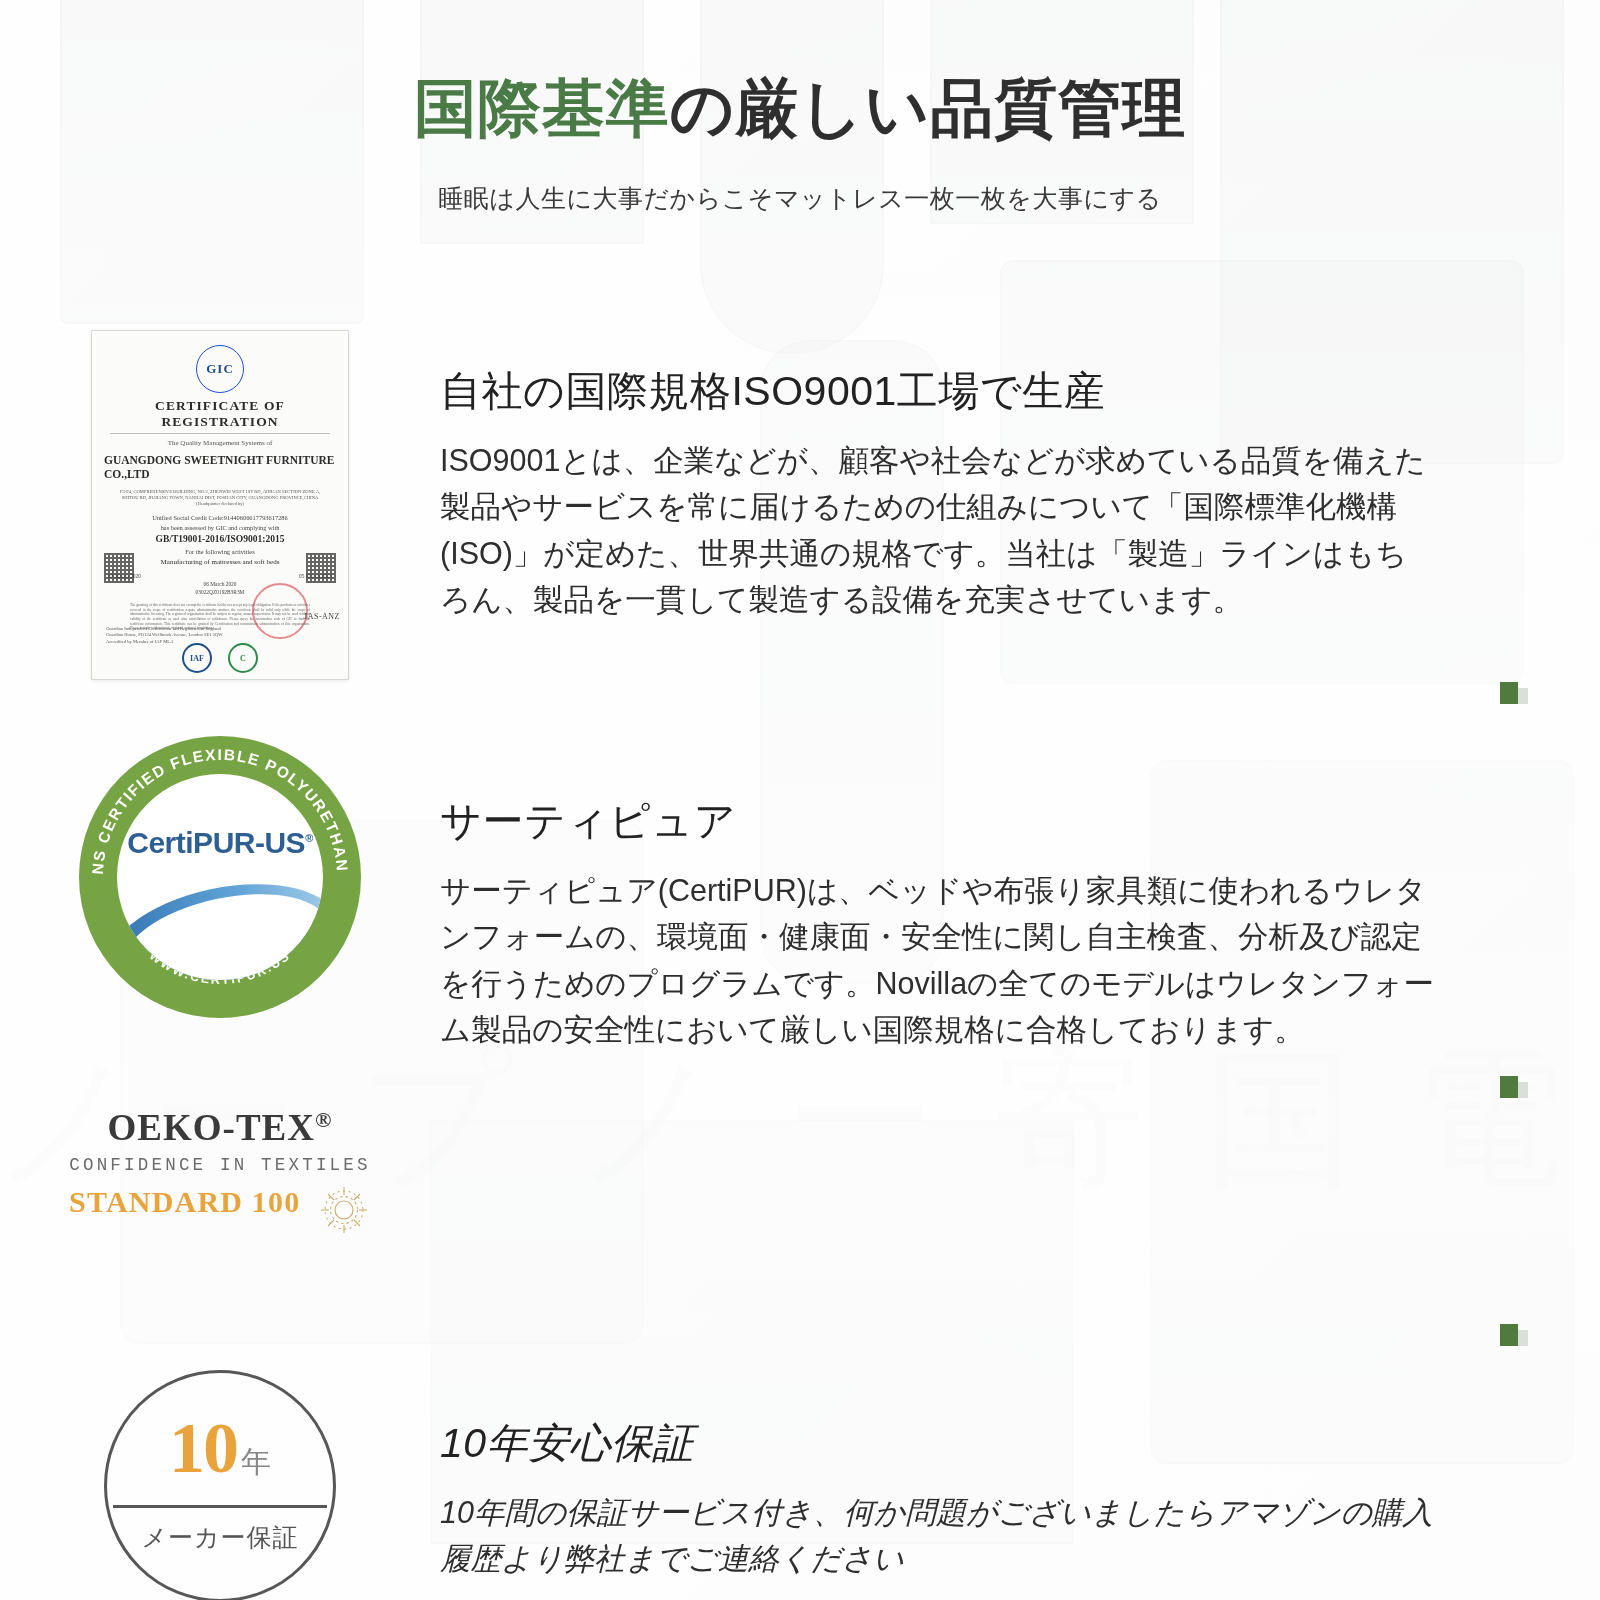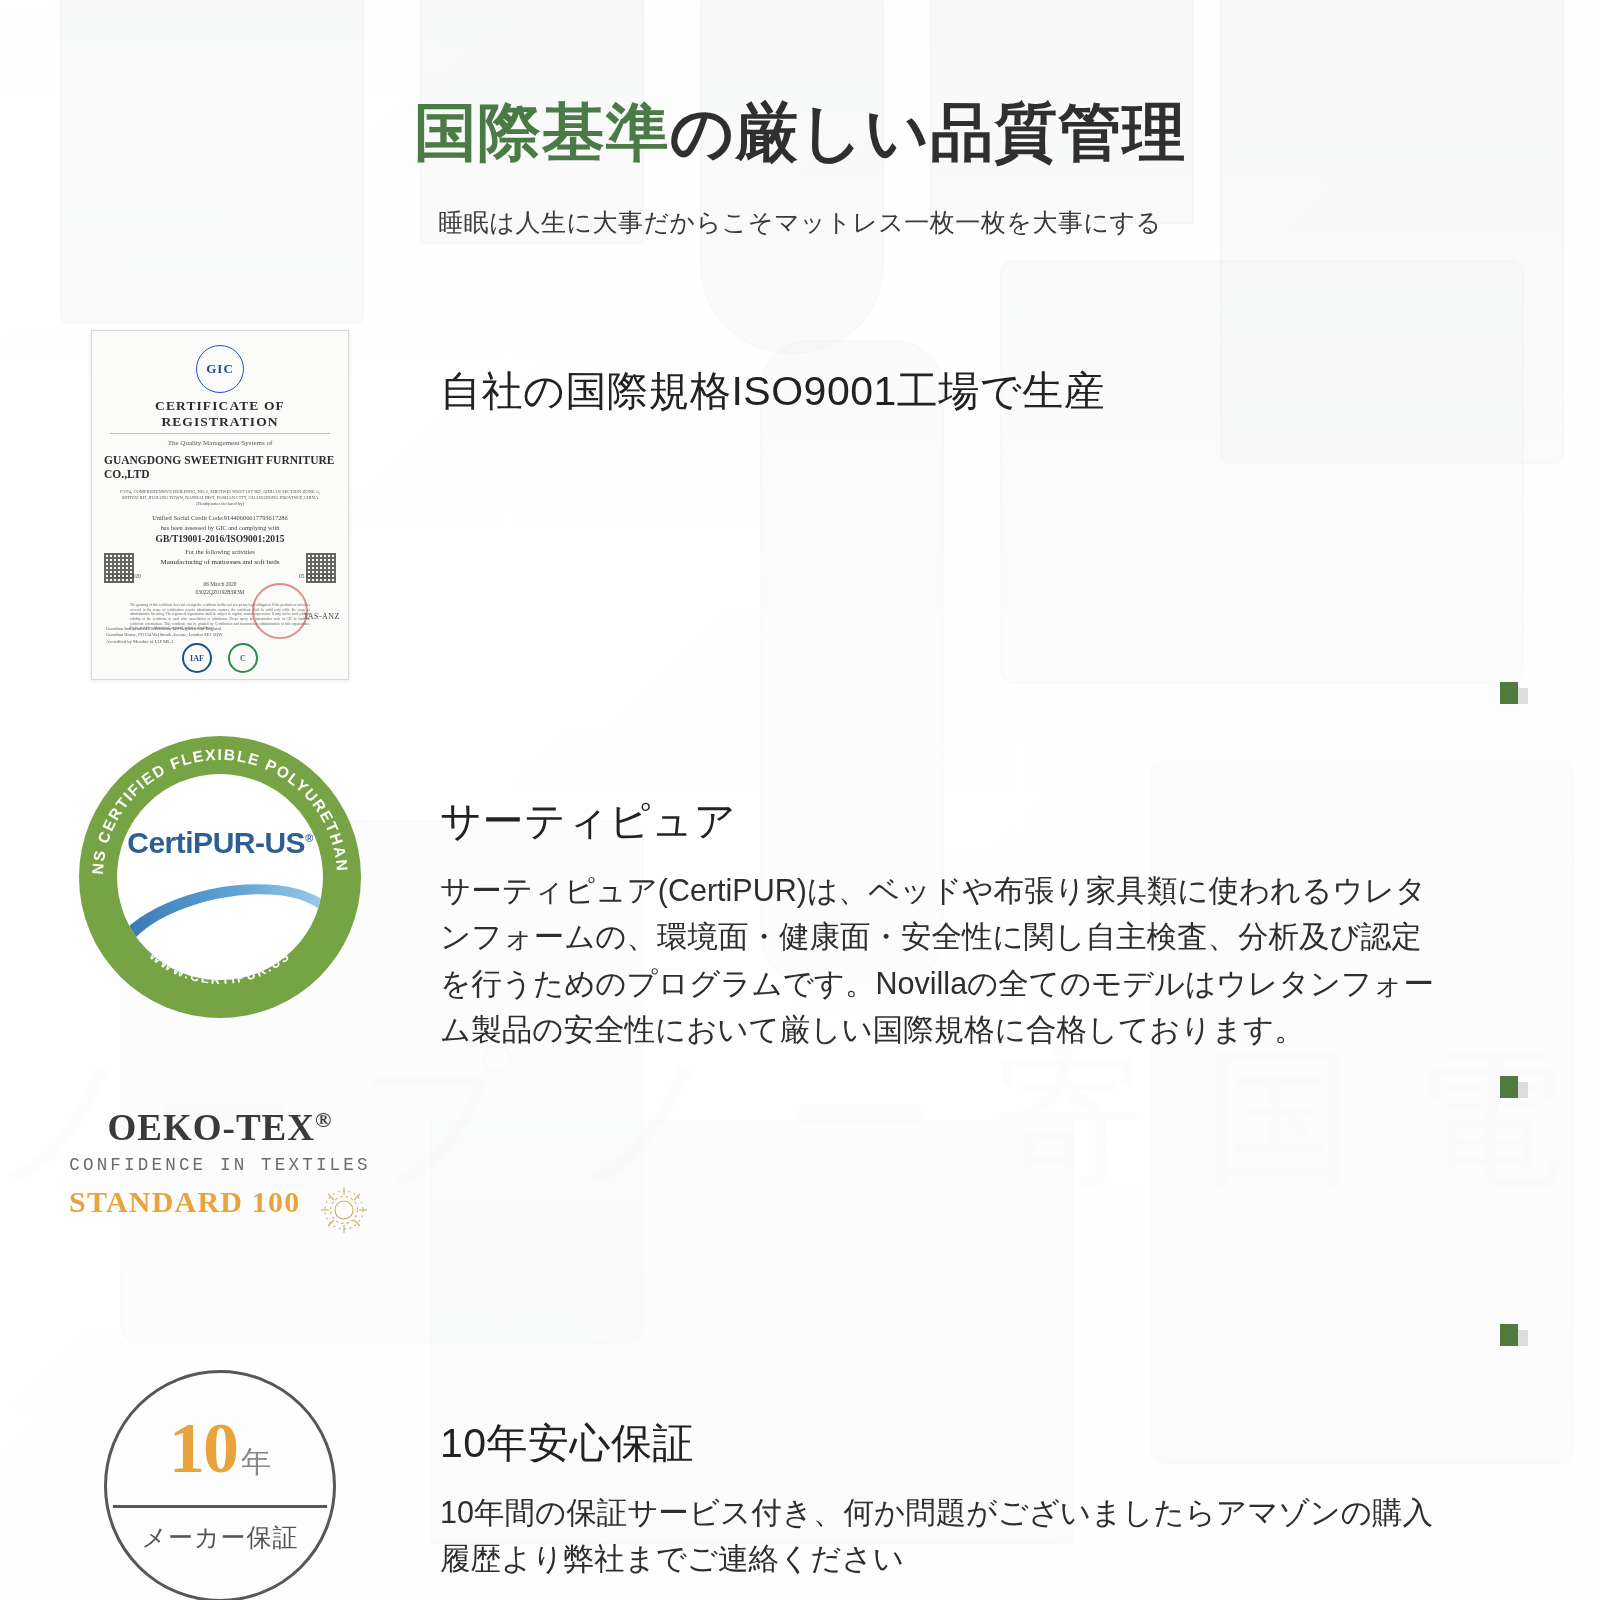--- a/index.html
+++ b/index.html
@@ -49,21 +49,21 @@
     color: rgba(120, 126, 128, 0.13);
     font-family: "DejaVu Sans", sans-serif;
     white-space: nowrap;
   }
 
   
   .header {
     position: absolute;
     top: 0; left: 0; right: 0;
     text-align: center;
-    padding-top: 96px;
+    padding-top: 72px;
   }
   .title {
     font-size: 63px;
     font-weight: 700;
     letter-spacing: 1px;
     color: #2f2f2f;
     line-height: 1.15;
     margin: 0;
   }
   .title .accent { color: #4a7a46; }
@@ -469,20 +469,21 @@
 Accredited by Member of IAF MLA</div>
           <div class="cert-jas">JAS-ANZ</div>
           <div class="cert-logos">
             <span class="lg">IAF</span>
             <span class="lg green">C</span>
           </div>
         </div>
       </div>
       <div class="text-col" style="padding-top: 34px;">
         <h2 class="row-title">自社の国際規格ISO9001工場で生産</h2>
+        <p class="row-body">ISO9001とは、企業などが、顧客や社会などが求めている品質を備えた製品やサービスを常に届けるための仕組みについて「国際標準化機構(ISO)」が定めた、世界共通の規格です。当社は「製造」ラインはもちろん、製品を一貫して製造する設備を充実させています。</p>
       </div>
       <div class="marker" style="top: 352px;">
         <i class="m-dark"></i>
           <i class="m-light"></i>
       </div>
     </div>
 
     <div class="row" style="min-height: 360px; margin-top: 6px;">
       <div class="badge-col">
         <div class="certipur">
@@ -551,20 +552,20 @@
     <div class="row" style="min-height: 250px; margin-top: 14px;">
       <div class="badge-col">
         <div class="warranty">
           <div class="w-top">
             <span class="w-num">10</span><span class="w-nen">年</span>
           </div>
           <div class="wline"></div>
           <div class="w-bottom">メーカー保証</div>
         </div>
       </div>
-      <div class="text-col" style="padding-top: 46px;">
+      <div class="text-col" style="padding-top: 46px; font-style: italic;">
         <h2 class="row-title">10年安心保証</h2>
         <p class="row-body">10年間の保証サービス付き、何か問題がございましたらアマゾンの購入履歴より弊社までご連絡ください</p>
       </div>
     </div>
 
   </div>
 </div>
 
 </body></html>

